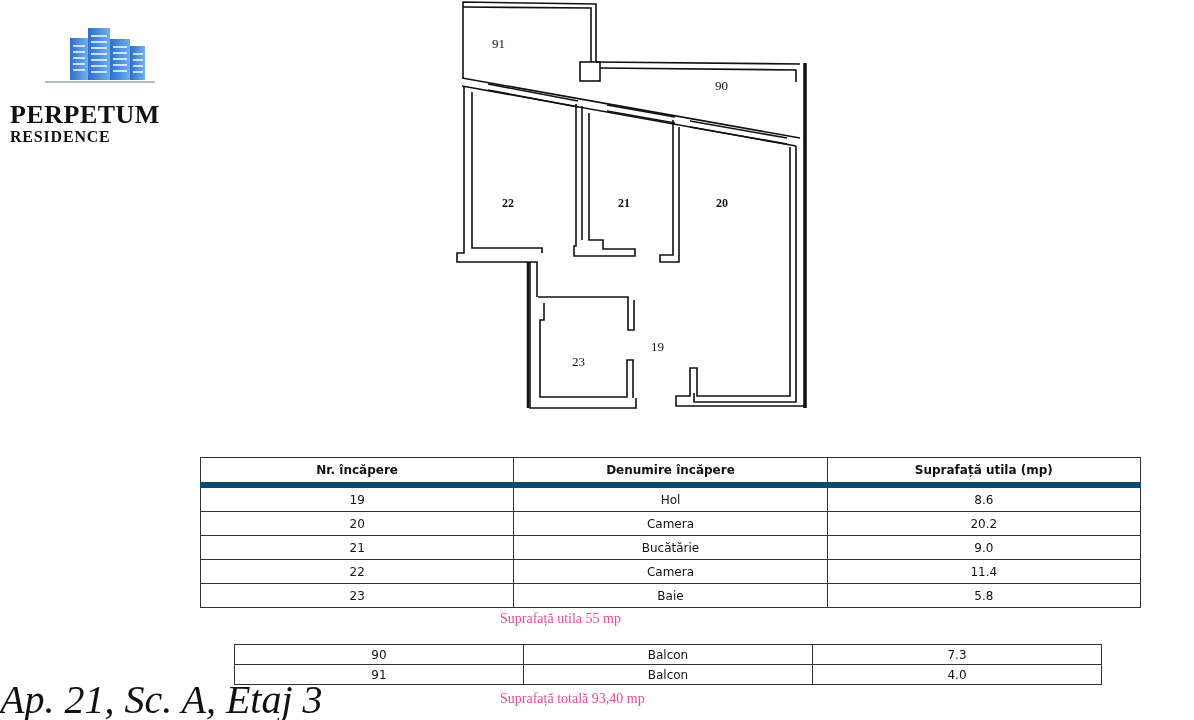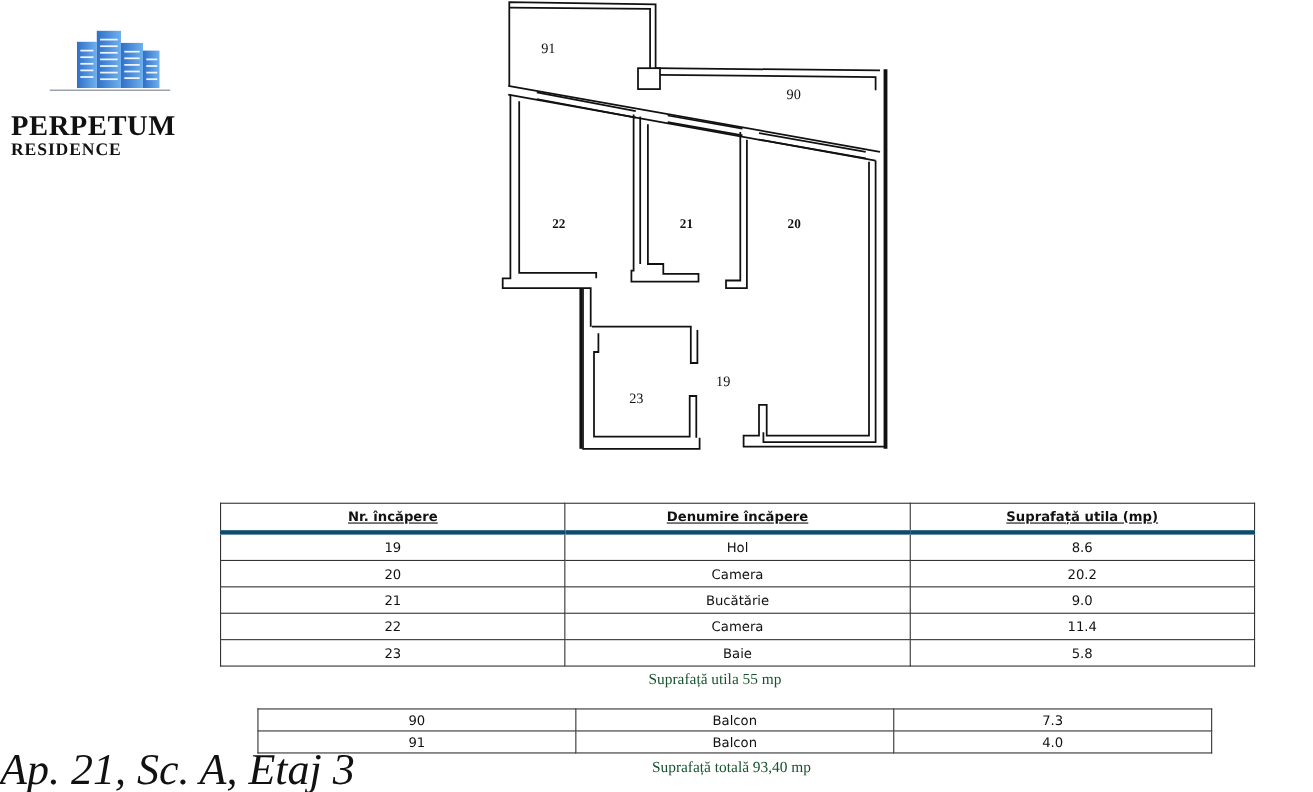--- a/index.html
+++ b/index.html
@@ -5,26 +5,26 @@
   html, body { margin: 0; padding: 0; background: #ffffff; }
   body { width: 1194px; height: 720px; position: relative; overflow: hidden; font-family: "Liberation Sans", sans-serif; color: #111; }
   .logo { position: absolute; left: 10px; top: 22px; width: 180px; height: 110px; }
   .logo svg { position: absolute; left: 35px; top: 4px; }
   .logo-title { position: absolute; left: 0; width: 190px; top: 78px; text-align: left; font-family: "Liberation Serif", serif; font-weight: bold; font-size: 26px; letter-spacing: 0.5px; color: #111; }
   .logo-sub { position: absolute; left: 0; width: 190px; top: 106px; text-align: left; font-family: "Liberation Serif", serif; font-weight: bold; font-size: 16px; letter-spacing: 0.8px; color: #111; }
   .plan { position: absolute; left: 450px; top: 0; width: 370px; height: 420px; }
   .room-label { position: absolute; font-family: "Liberation Serif", serif; font-size: 13px; color: #111; }
   table.rooms { position: absolute; border-collapse: collapse; font-family: "DejaVu Sans", sans-serif; font-size: 12px; }
   table.rooms td, table.rooms th { border: 1px solid #333; text-align: center; padding: 0; height: 23px; font-weight: normal; }
-  table.rooms th { font-weight: bold; height: 24px; border-bottom: 4px solid #0c4a6e; text-decoration: underline; }
+  table.rooms th { font-weight: bold; height: 24px; border-bottom: 6px solid #0c4a6e; }
   #main-table { left: 200px; top: 457px; width: 941px; }
   #main-table td, #main-table th { width: 313px; }
   #balcony-table { left: 234px; top: 644px; width: 868px; }
   #balcony-table td { height: 19px; width: 289px; }
-  .summary { position: absolute; font-family: "Liberation Serif", serif; font-size: 14px; color: #14532d; text-align: center; }
+  .summary { position: absolute; font-family: "Liberation Serif", serif; font-size: 14px; color: #ec4899; text-align: left; }
   .caption { position: absolute; left: 0; top: 676px; font-family: "Liberation Serif", serif; font-size: 40px; color: #111; font-style: italic; }
 </style>
 </head>
 <body>
 
 <div class="logo">
   <svg width="110" height="58" viewBox="0 0 110 58">
     <defs>
       <linearGradient id="bg1" x1="0" x2="1">
         <stop offset="0" stop-color="#2f6fc8"></stop>

